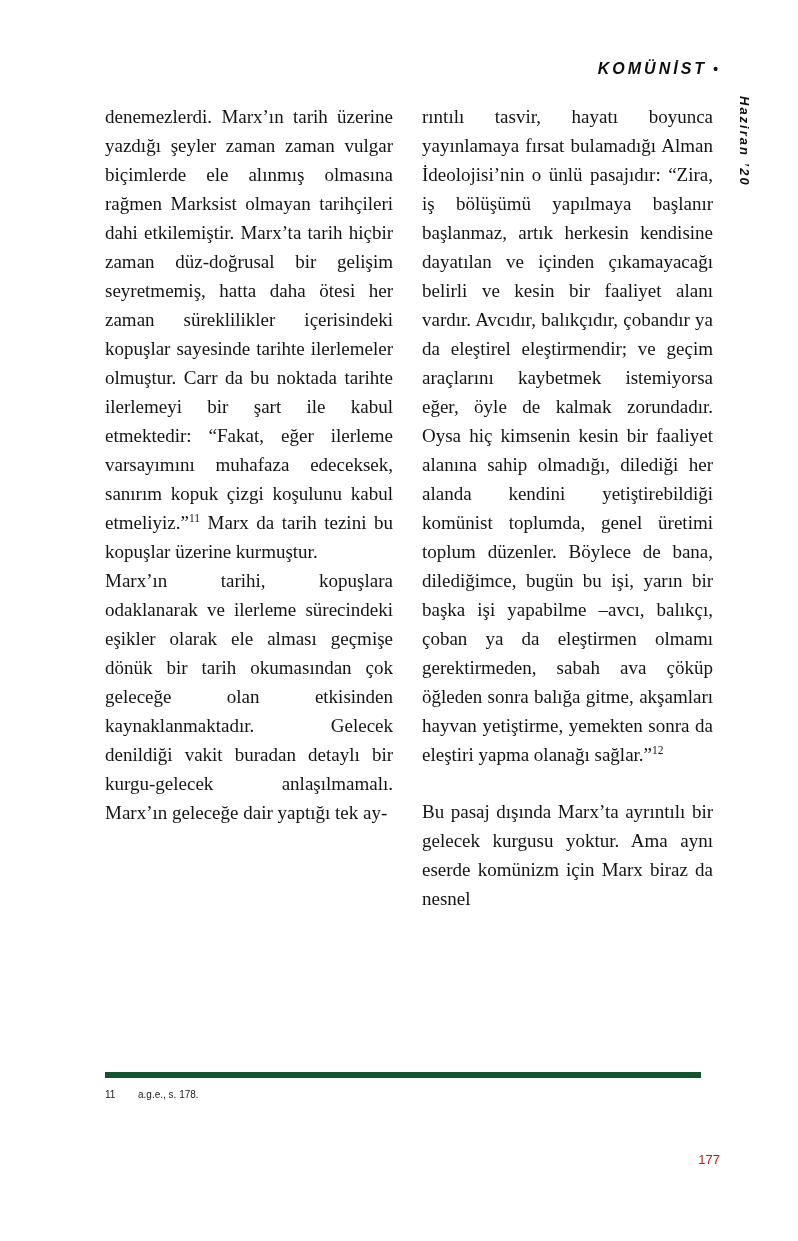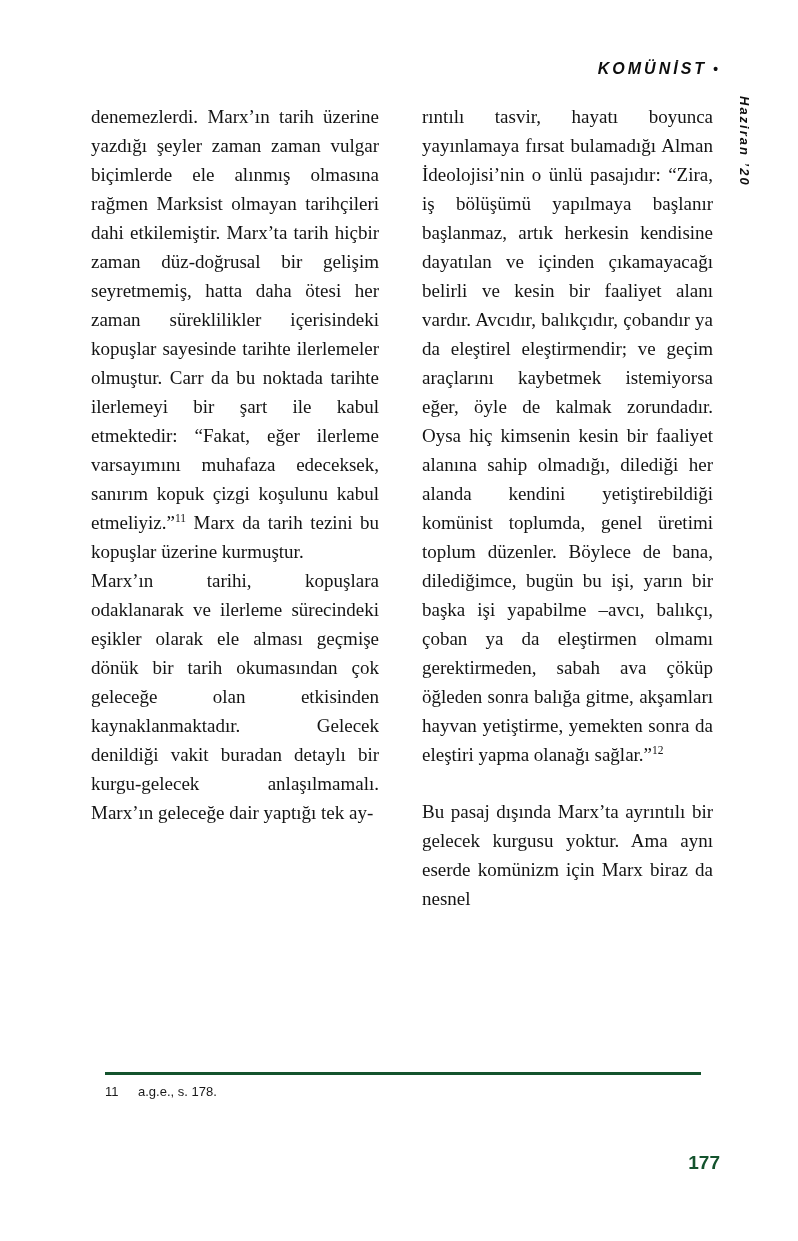--- a/index.html
+++ b/index.html
@@ -29,21 +29,21 @@
     writing-mode: vertical-rl;
     font-family: "Liberation Sans", sans-serif;
     font-weight: bold; font-style: italic;
     font-size: 13px; letter-spacing: 2px;
     color: #0e0e0e;
     white-space: nowrap;
   }
 
   
   .col { position: absolute; top: 102px; }
-  .col-left  { left: 91px; width: 288px; }
+  .col-left  { left: 105px; width: 288px; }
   .col-right { left: 422px; width: 291px; }
 
   .body-p {
     font-size: 19px;
     line-height: 29px;
     text-align: justify;
     text-align-last: left;
     color: #141414;
   }
   .col-right .body-p + .body-p { margin-top: 28px; }
@@ -62,36 +62,36 @@
     line-height: 28px;
     color: #1c1c1c;
     margin-top: 29px;
     margin-bottom: 13px;
     letter-spacing: 0.2px;
   }
 
   
   .footnotes {
     position: absolute; left: 105px; top: 1072px; width: 596px;
-    border-top: 3px solid #14532d;
+    border-top: 6px solid #14532d;
     padding-top: 7px;
     font-family: "Liberation Sans", sans-serif;
-    font-size: 13px;
+    font-size: 10px;
     line-height: 19px;
     color: #1a1a1a;
   }
   .footnote { margin-bottom: 1px; }
   .fn-marker { display: inline-block; min-width: 33px; }
 
   .page-number {
     position: absolute; right: 78px; top: 1152px;
     font-family: "Liberation Sans", sans-serif;
-    font-weight: bold;
-    font-size: 19px;
-    color: #14532d;
+    font-weight: normal;
+    font-size: 13px;
+    color: #b91c1c;
   }
 </style>
 </head>
 <body>
 
 <div class="page">
 
   <div class="header">
     <span>KOMÜNİST</span><span class="bullet">•</span>
   </div>

